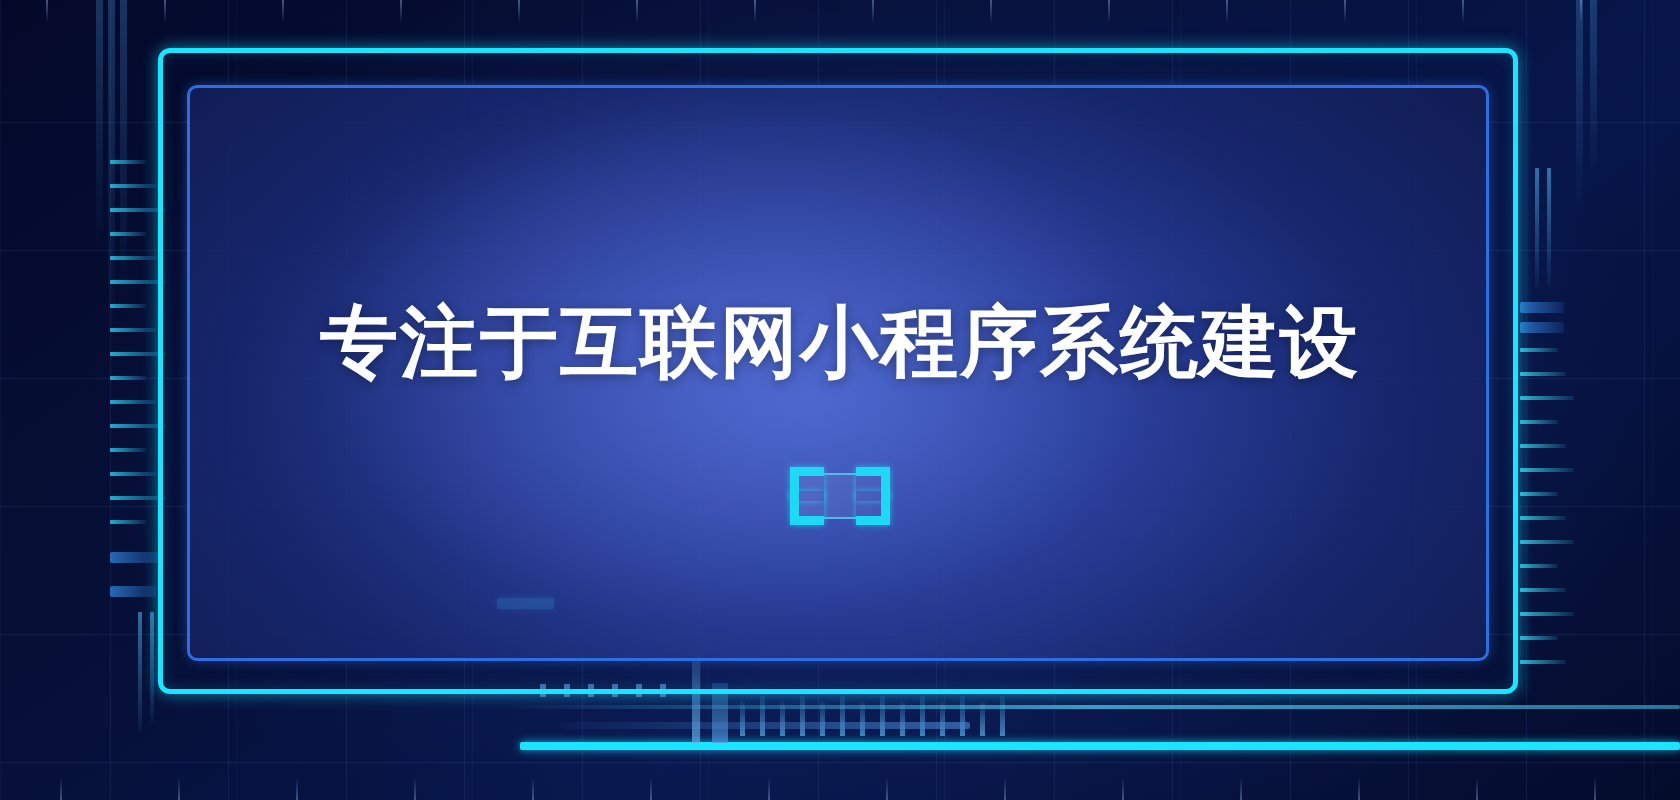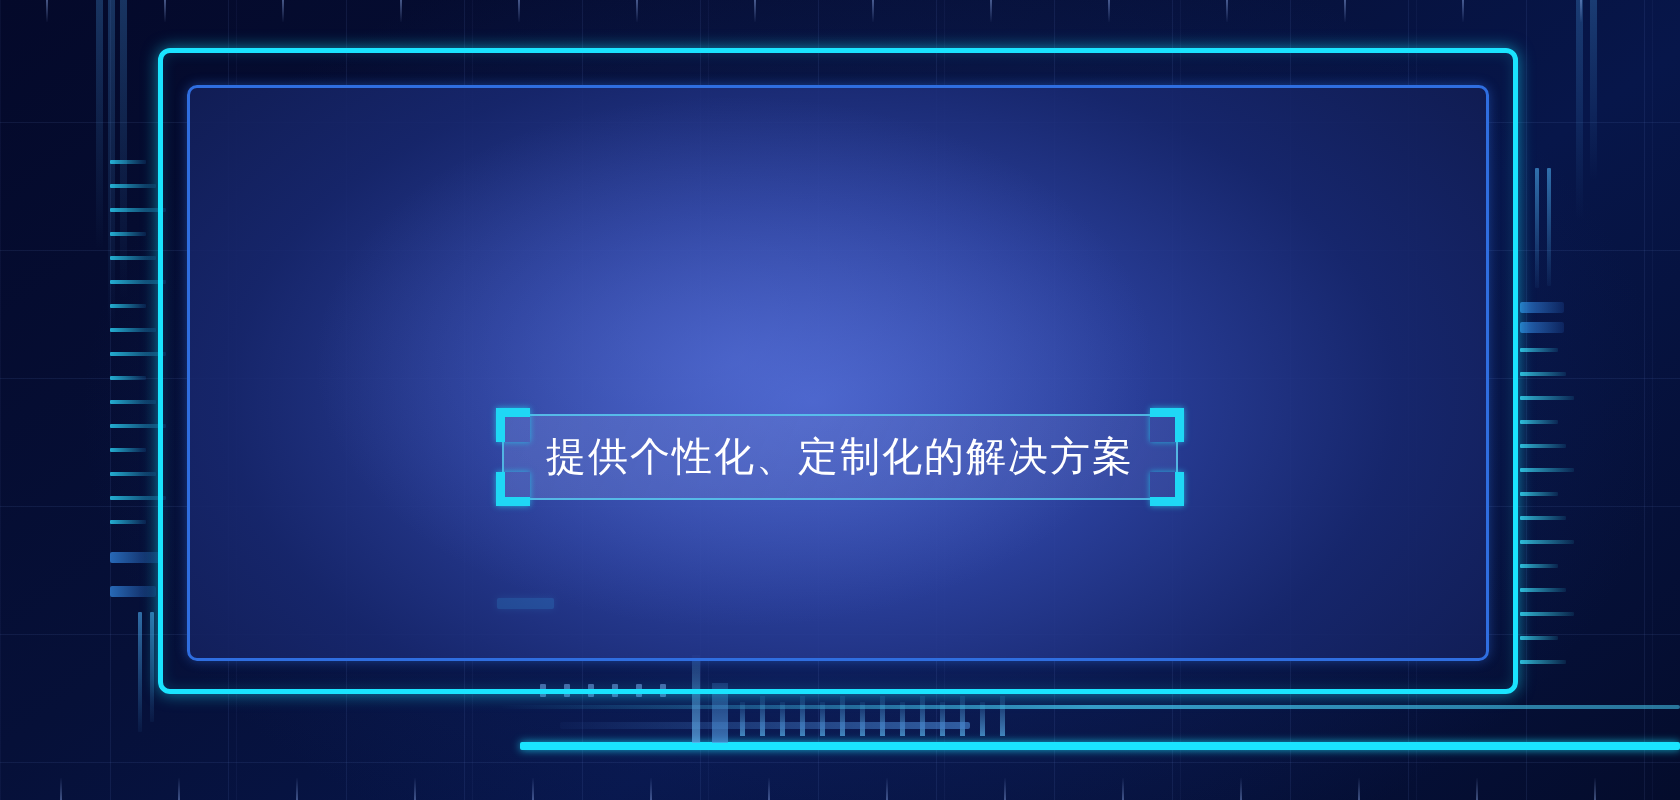--- a/index.html
+++ b/index.html
@@ -305,23 +305,23 @@
               background:linear-gradient(to top, rgba(80,150,220,0.70), rgba(80,150,220,0.22));"></div>
 
   <div style="position:absolute; left:497px; top:598px; width:57px; height:11px;
               background:#2ad9f2; border-radius:2px; box-shadow:0 0 7px rgba(42,217,242,0.7);"></div>
 
   <div class="outer-frame"></div>
 
   <div class="inner-frame"></div>
 
   <div class="content">
+    <h1 class="headline">专注于互联网小程序系统建设</h1>
 
     <div class="sub-wrap">
       <span class="corner tl"></span>
       <span class="corner tr"></span>
       <span class="corner bl"></span>
       <span class="corner br"></span>
-      <div class="sub-text">提供个性化、定制化的解决方案</div>
     </div>
   </div>
 
 </div>
 
 </body></html>

